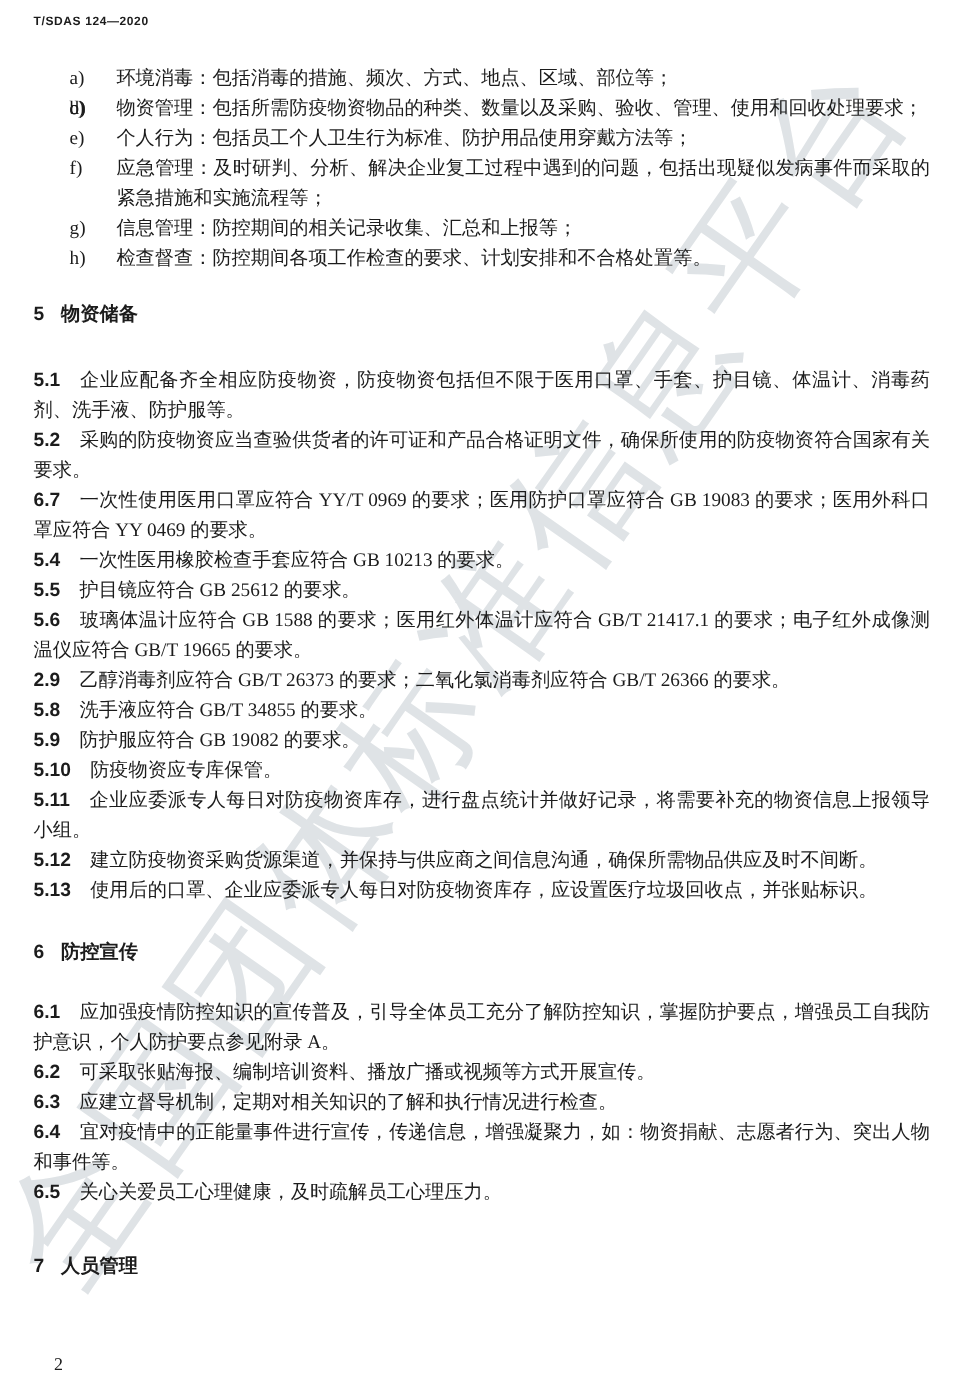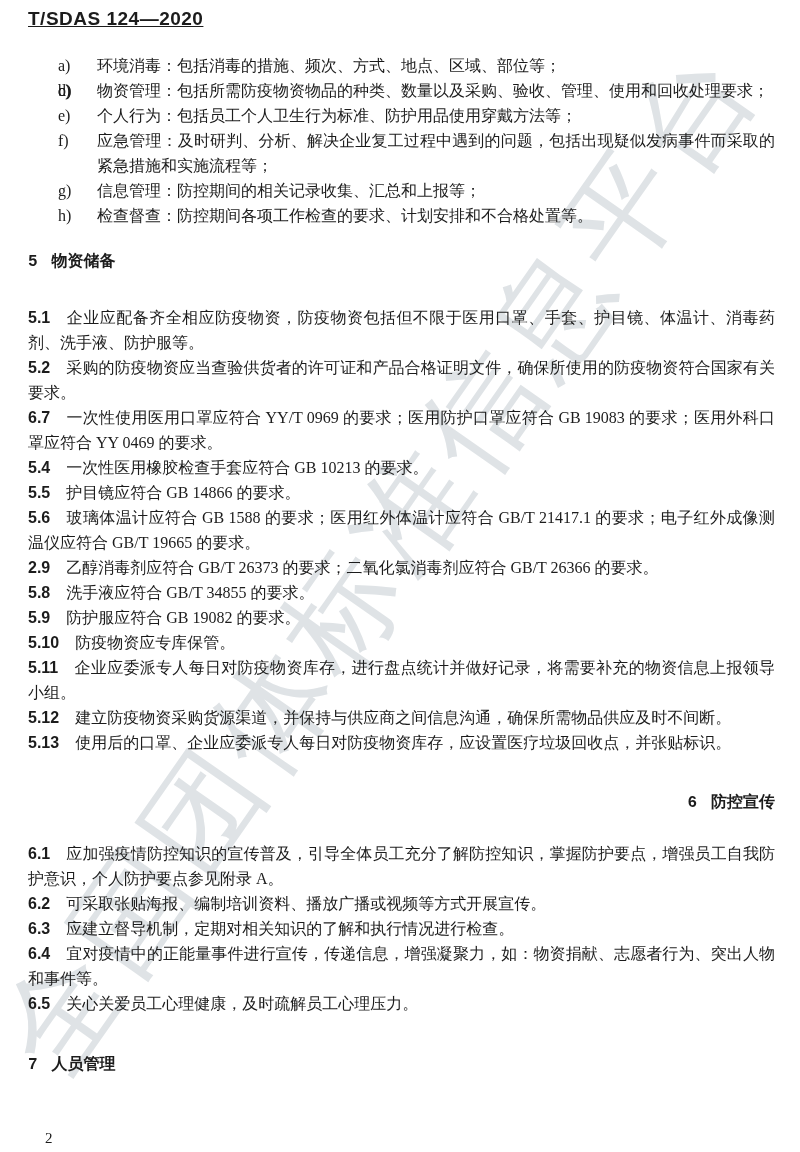--- a/index.html
+++ b/index.html
@@ -29,47 +29,46 @@
   }
   .content {
     position: absolute;
     top: 0; left: 0; right: 0;
     padding: 10px 25px 0 28px;
     z-index: 1;
   }
   .running-header {
     font-family: "Liberation Sans", "DejaVu Sans", sans-serif;
     font-weight: 600;
-    font-size: 19px;
+    font-size: 10px;
     letter-spacing: 0.5px;
     line-height: 18px;
-    text-decoration: underline;
   }
   .lettered-list { margin-top: 25px; }
   .list-item {
     position: relative;
     padding-left: 69px;
     font-size: 16px;
     line-height: 25px;
     text-align: justify;
   }
   .list-item .marker {
     position: absolute;
     left: 30px;
     top: 0;
   }
   .sec-heading {
-    font-family: Liberation Mono, monospace;
+    font-family: Liberation Sans, sans-serif;
     font-weight: bold;
     font-size: 16px;
     line-height: 25px;
   }
   .sec-heading .sec-num { margin-right: 14px; }
   .sec5 { margin-top: 22px; }
-  .sec6 { margin-top: 36px; text-align: right; }
+  .sec6 { margin-top: 26px; }
   .sec7 { margin-top: 37px; }
   .clause-group { margin-top: 30px; }
   .clause-group-6 { margin-top: 25px; }
   .clause {
     font-size: 16px;
     line-height: 25px;
     text-align: justify;
   }
   .clause .num {
     font-family: "Liberation Sans", "DejaVu Sans", sans-serif;
@@ -131,21 +130,21 @@
 
     <div class="sec-heading sec5">
       <span class="sec-num">5</span><span class="sec-title">物资储备</span>
     </div>
 
     <div class="clause-group">
       <p class="clause"><span class="num">5.1</span><span>企业应配备齐全相应防疫物资，防疫物资包括但不限于医用口罩、手套、护目镜、体温计、消毒药剂、洗手液、防护服等。</span></p>
       <p class="clause"><span class="num">5.2</span><span>采购的防疫物资应当查验供货者的许可证和产品合格证明文件，确保所使用的防疫物资符合国家有关要求。</span></p>
       <p class="clause"><span class="num">6.7</span><span>一次性使用医用口罩应符合 YY/T 0969 的要求；医用防护口罩应符合 GB 19083 的要求；医用外科口罩应符合 YY 0469 的要求。</span></p>
       <p class="clause"><span class="num">5.4</span><span>一次性医用橡胶检查手套应符合 GB 10213 的要求。</span></p>
-      <p class="clause"><span class="num">5.5</span><span>护目镜应符合 GB 14866 的要求。</span></p>
+      <p class="clause"><span class="num">5.5</span><span>护目镜应符合 GB 25612 的要求。</span></p>
       <p class="clause"><span class="num">5.6</span><span>玻璃体温计应符合 GB 1588 的要求；医用红外体温计应符合 GB/T 21417.1 的要求；电子红外成像测温仪应符合 GB/T 19665 的要求。</span></p>
       <p class="clause"><span class="num">2.9</span><span>乙醇消毒剂应符合 GB/T 26373 的要求；二氧化氯消毒剂应符合 GB/T 26366 的要求。</span></p>
       <p class="clause"><span class="num">5.8</span><span>洗手液应符合 GB/T 34855 的要求。</span></p>
       <p class="clause"><span class="num">5.9</span><span>防护服应符合 GB 19082 的要求。</span></p>
       <p class="clause"><span class="num">5.10</span><span>防疫物资应专库保管。</span></p>
       <p class="clause"><span class="num">5.11</span><span>企业应委派专人每日对防疫物资库存，进行盘点统计并做好记录，将需要补充的物资信息上报领导小组。</span></p>
       <p class="clause"><span class="num">5.12</span><span>建立防疫物资采购货源渠道，并保持与供应商之间信息沟通，确保所需物品供应及时不间断。</span></p>
       <p class="clause"><span class="num">5.13</span><span>使用后的口罩、企业应委派专人每日对防疫物资库存，应设置医疗垃圾回收点，并张贴标识。</span></p>
     </div>
 

